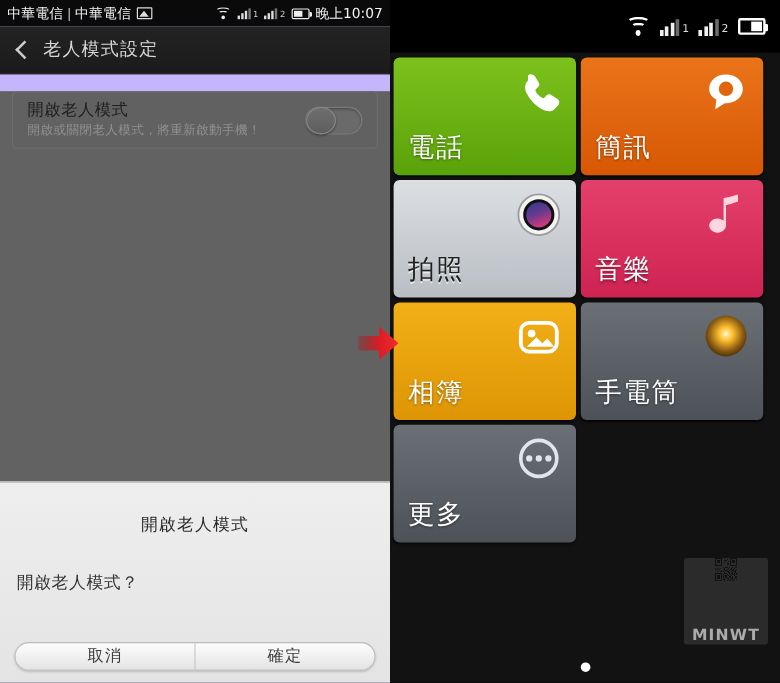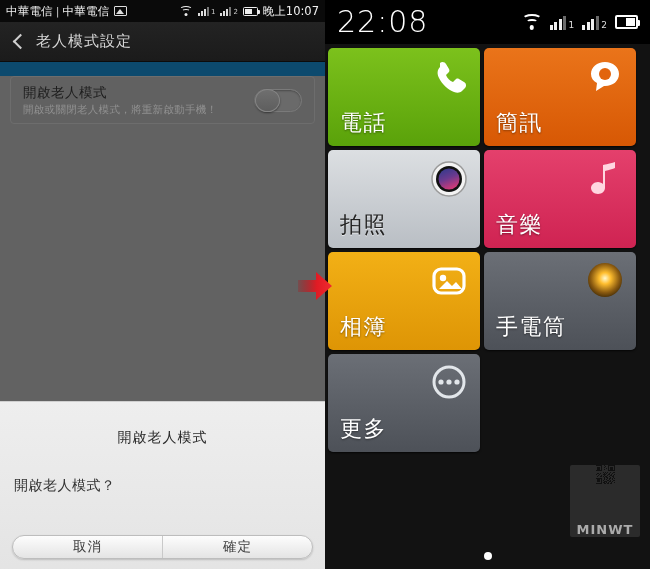--- a/index.html
+++ b/index.html
@@ -4,21 +4,21 @@
 <style>
   * { box-sizing: border-box; margin:0; padding:0; }
   body {
     width:650px; height:569px; overflow:hidden;
     background:#000;
     font-family:"DejaVu Sans","Liberation Sans",sans-serif;
   }
   .stage { position:relative; width:650px; height:569px; display:flex; }
 
   
-  .phone-left { position:relative; width:325px; height:569px; background:#0c4a6e; overflow:hidden; }
+  .phone-left { position:relative; width:325px; height:569px; background:#c4b5fd; overflow:hidden; }
 
   .statusbar-l {
     height:22px; background:#0a0a0a; display:flex; align-items:center;
     padding:0 6px; color:#f2f2f2; font-size:11px; white-space:nowrap;
   }
   .sb-carrier { font-size:11.5px; letter-spacing:.2px; }
   .sb-sep { margin:0 3px; opacity:.8; }
   .sb-right { margin-left:auto; display:flex; align-items:center; gap:5px; }
   .sb-time { font-size:11.5px; }
 
@@ -216,21 +216,20 @@
         <stop offset="100%" stop-color="#f02b30"></stop>
       </linearGradient>
         </defs>
       <path d="M0 10 L18 10 L18 2 L34 16 L18 30 L18 22 L0 22 Z" fill="url(#ag)"></path>
     </svg>
   </div>
 
   <div class="phone-right">
 
     <div class="statusbar-r">
-      <span class="clock">22:08</span>
       <span class="sb-right-r">
         <span class="icon-wifi-lg">
             <i></i>
             <i></i>
             <i></i>
           </span>
         <span class="icon-sig-lg">
             <b></b>
             <b></b>
             <b></b>

